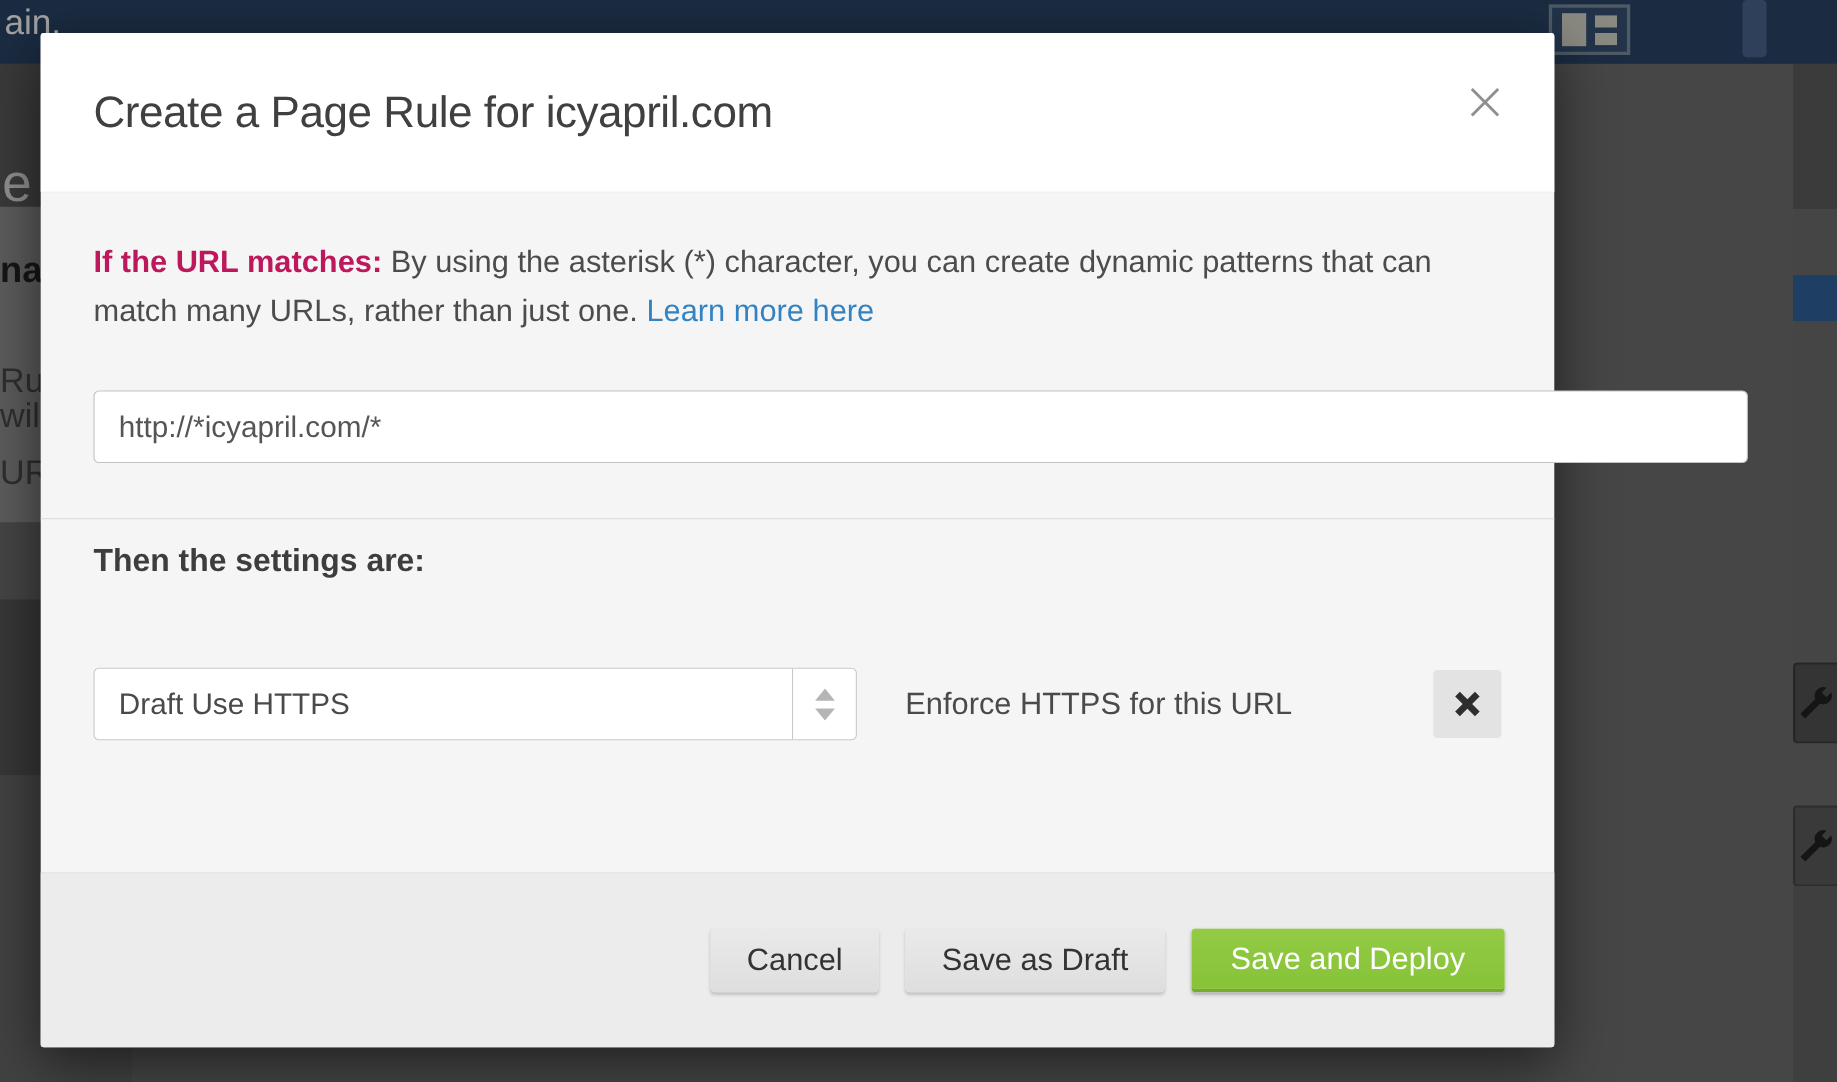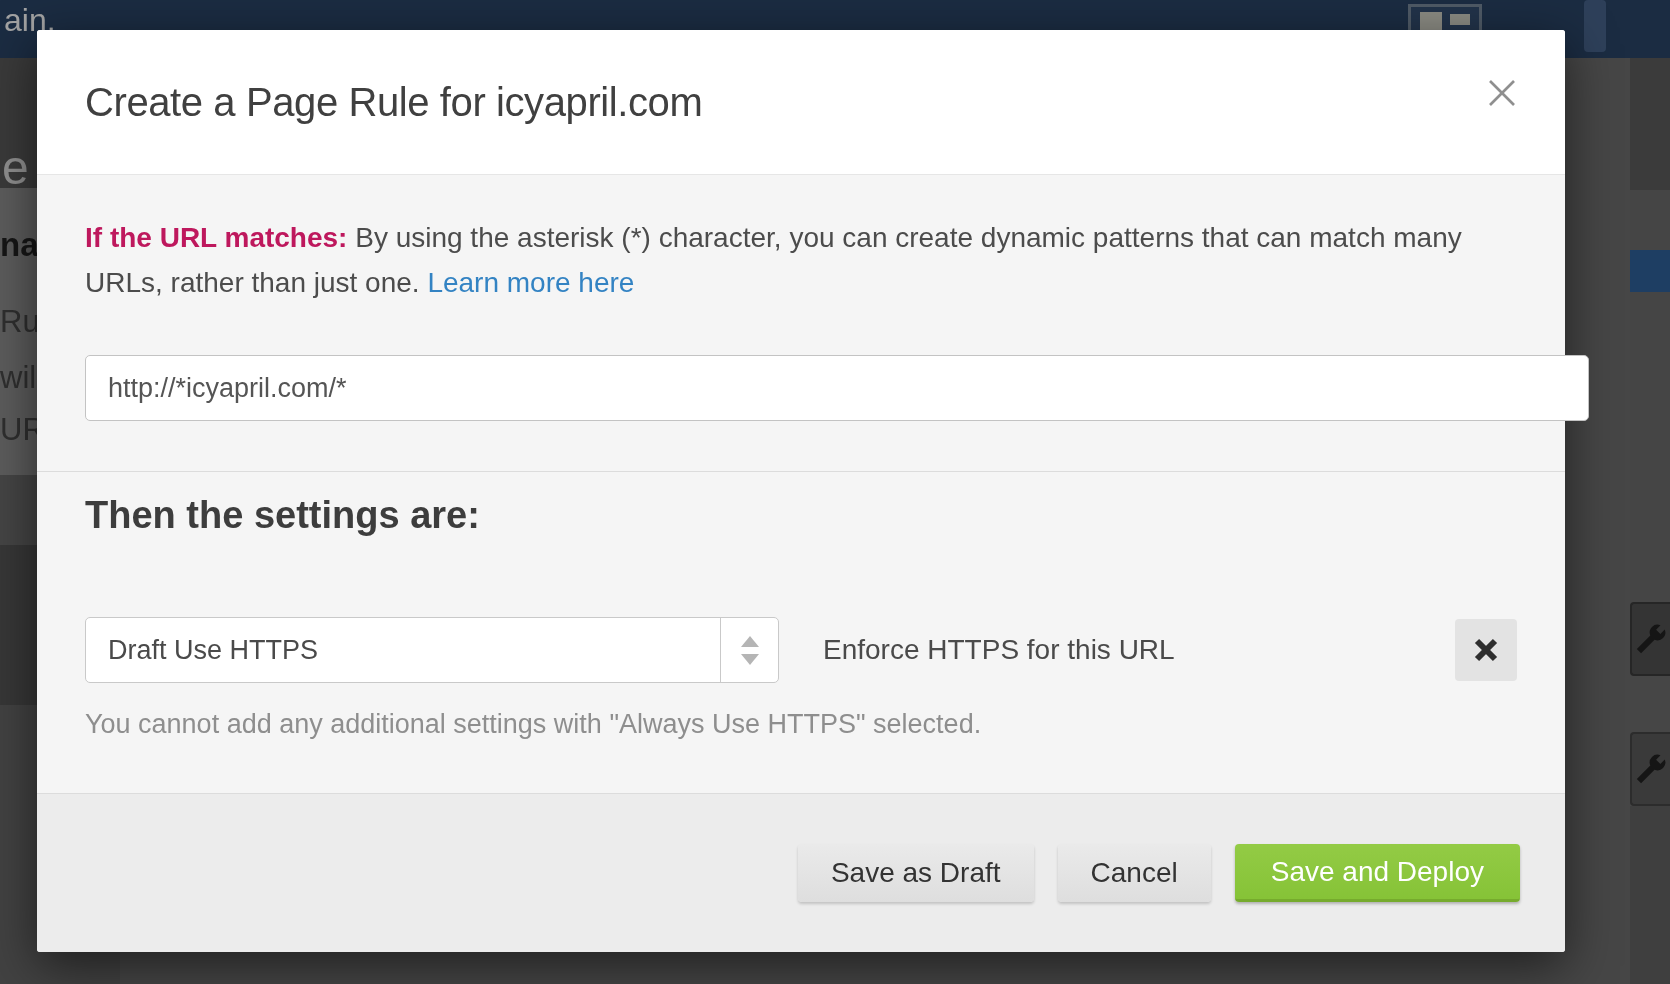--- a/index.html
+++ b/index.html
@@ -20,51 +20,51 @@
   .bg-band { position:absolute; left:0; }
   .band-1 { top:58px;  height:130px; width:120px; background:#3a3a3a; }
   .band-2 { top:188px; height:287px; width:120px; background:#5c5c5c; }
   .band-3 { top:475px; height:70px;  width:120px; background:#454545; }
   .band-4 { top:545px; height:160px; width:120px; background:#373737; }
   .band-5 { top:705px; height:279px; width:120px; background:#424242; }
 
   .bg-frag { position:absolute; left:0; color:#2c2c2c; }
   .frag-e    { top:140px; left:2px; font-size:48px; color:#8f8f8f; }
   .frag-nav  { top:226px; font-size:33px; font-weight:700; color:#161616; }
-  .frag-ru   { top:304px; font-size:31px; color:#2f2f2f;text-align:center; }
+  .frag-ru   { top:328px; font-size:31px; color:#2f2f2f;text-align:center; }
   .frag-will { top:360px; font-size:31px; color:#2f2f2f; }
   .frag-ur   { top:412px; font-size:31px; color:#2f2f2f; }
 
   .bg-right { position:absolute; right:0; width:40px; }
   .rband-1 { top:58px;  height:132px; background:#3b3b3b; }
   .rband-2 { top:190px; height:60px;  background:#454545; }
   .rband-blue { top:250px; height:42px; background:#1e3e63; }
   .rband-3 { top:292px; height:308px; background:#454545; }
   .wrench-btn { position:absolute; right:0; width:40px; height:74px; background:#343434; border:2px solid #262626; border-right:none; border-radius:4px 0 0 4px; display:flex; align-items:center; justify-content:center; }
   .wrench-1 { top:602px; }
   .wrench-2 { top:732px; background:#3a3a3a; border-color:#2c2c2c; }
   .wrench-btn svg { width:34px; height:34px; fill:#151515; }
   .rband-4 { top:806px; height:178px; background:#3f3f3f; }
 
   
-  .modal { position:absolute; left:37px; top:30px; width:1528px; height:922px; background:#f5f5f5; border-radius:3px; box-shadow:0 14px 50px rgba(0,0,0,0.55); display:flex; flex-direction:column;justify-content:space-between; }
+  .modal { position:absolute; left:37px; top:30px; width:1376px; height:922px; background:#f5f5f5; border-radius:3px; box-shadow:0 14px 50px rgba(0,0,0,0.55); display:flex; flex-direction:column;justify-content:space-between; }
 
   .modal-header { height:145px; flex:0 0 145px; background:#ffffff; border-bottom:1px solid #e6e6e6; border-radius:3px 3px 0 0; display:flex; align-items:center; padding:0 48px; position:relative; }
   .modal-title { font-size:40px; font-weight:400; color:#404040; letter-spacing:-0.4px; }
   .close-btn { position:absolute; top:44px; right:44px; width:38px; height:38px; display:flex; align-items:center; justify-content:center; cursor:pointer; background:none; border:none; }
   .close-btn svg { width:32px; height:32px; stroke:#8f8f8f; stroke-width:2.6; }
 
   .section-url { height:297px; flex:0 0 297px; padding:40px 48px 0; border-bottom:1px solid #dcdcdc; }
   .url-desc { font-size:28px; line-height:45px; color:#4c4c4c; }
   .url-desc .bold { font-weight:700; color:#be185d; }
   .url-link { color:#3383c3; text-decoration:none; cursor:pointer; }
   .url-input { display:block; margin-top:50px; width:1504px; height:66px; background:#fff; border:1px solid #c3c3c3; border-radius:5px; font-size:27px; color:#555; padding:0 22px; font-family:inherit; outline:none; }
 
   .section-settings { height:321px; flex:0 0 321px; padding:22px 48px 0; }
-  .settings-heading { font-size:38px; font-weight:700; color:#3d3d3d; }
+  .settings-heading { font-size:29px; font-weight:700; color:#3d3d3d; }
   .setting-row { margin-top:80px; display:flex; align-items:center; }
   .select-box { width:694px; height:66px; background:#fff; border:1px solid #c9c9c9; border-radius:5px; display:flex; align-items:stretch; cursor:pointer; }
   .select-value { flex:1; display:flex; align-items:center; padding-left:22px; font-size:27px; color:#4a4a4a; }
   .select-arrows { width:58px; border-left:1px solid #c9c9c9; display:flex; flex-direction:column; align-items:center; justify-content:center; gap:7px; }
   .tri-up   { width:0; height:0; border-left:9px solid transparent; border-right:9px solid transparent; border-bottom:11px solid #b5b5b5; }
   .tri-down { width:0; height:0; border-left:9px solid transparent; border-right:9px solid transparent; border-top:11px solid #b5b5b5; }
   .setting-label { margin-left:44px; font-size:28px; color:#4a4a4a; }
   .remove-btn { margin-left:auto; margin-right:0; width:62px; height:62px; background:#e3e3e3; border:none; border-radius:4px; display:flex; align-items:center; justify-content:center; cursor:pointer; }
   .remove-btn svg { width:24px; height:24px; stroke:#2e2e2e; stroke-width:6; }
   .setting-note { margin-top:26px; font-size:27px; color:#8e8e8e; }
@@ -147,23 +147,22 @@
           </span>
         </div>
         <span class="setting-label">Enforce HTTPS for this URL</span>
         <button class="remove-btn">
           <svg viewBox="0 0 24 24">
             <line x1="3" y1="3" x2="21" y2="21"></line>
             <line x1="21" y1="3" x2="3" y2="21"></line>
           </svg>
         </button>
       </div>
-      <p class="setting-note">You cannot add any additional settings with "Always Use HTTPS" selected.</p>
     </div>
 
     <div class="modal-footer">
+      <button class="btn btn-gray">Cancel</button>
       <button class="btn btn-gray">Save as Draft</button>
-      <button class="btn btn-gray">Cancel</button>
       <button class="btn btn-green">Save and Deploy</button>
     </div>
 
   </div>
 </div>
 
 </body></html>

